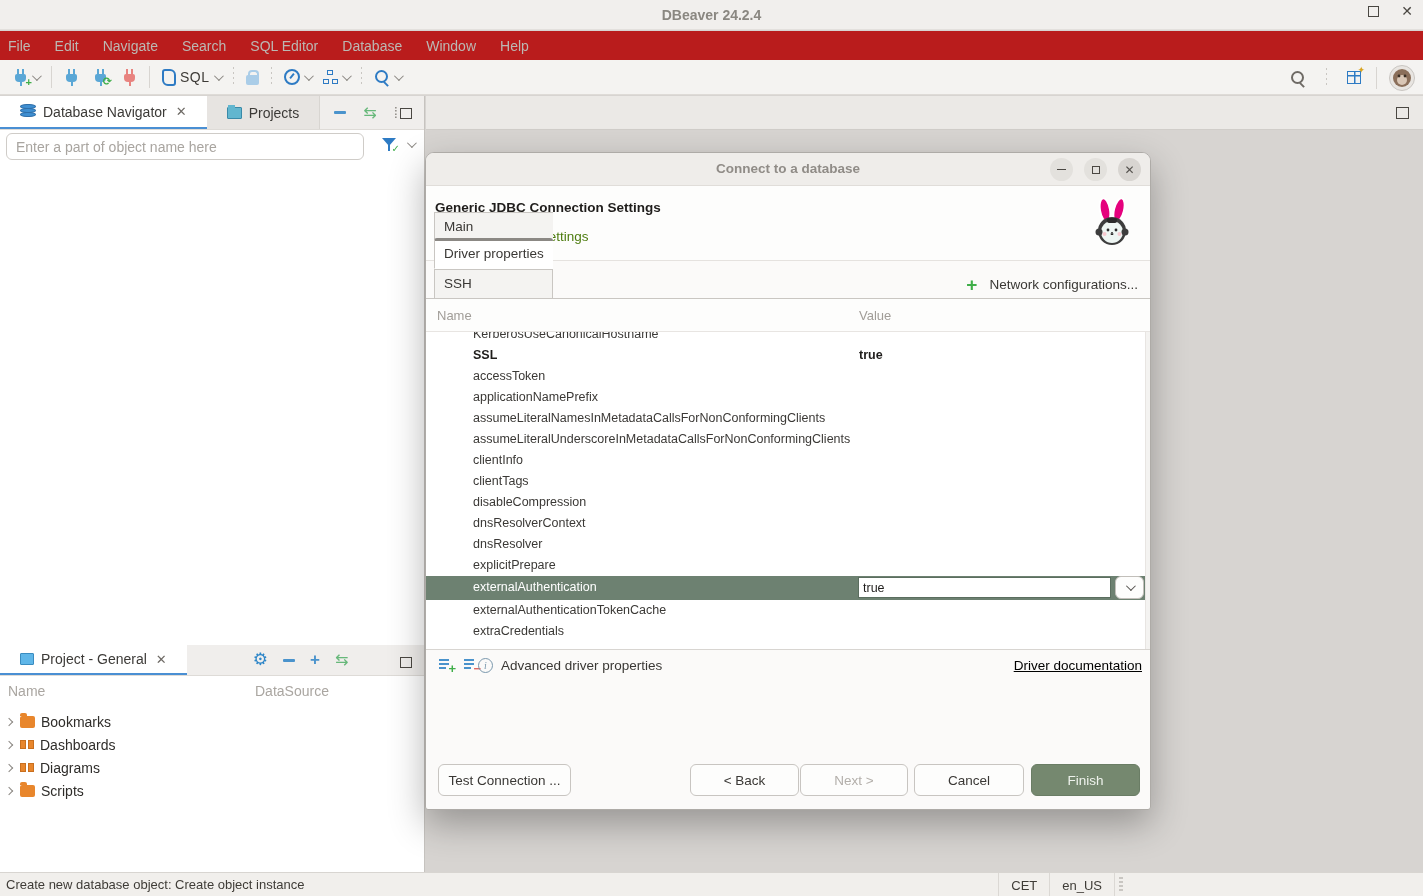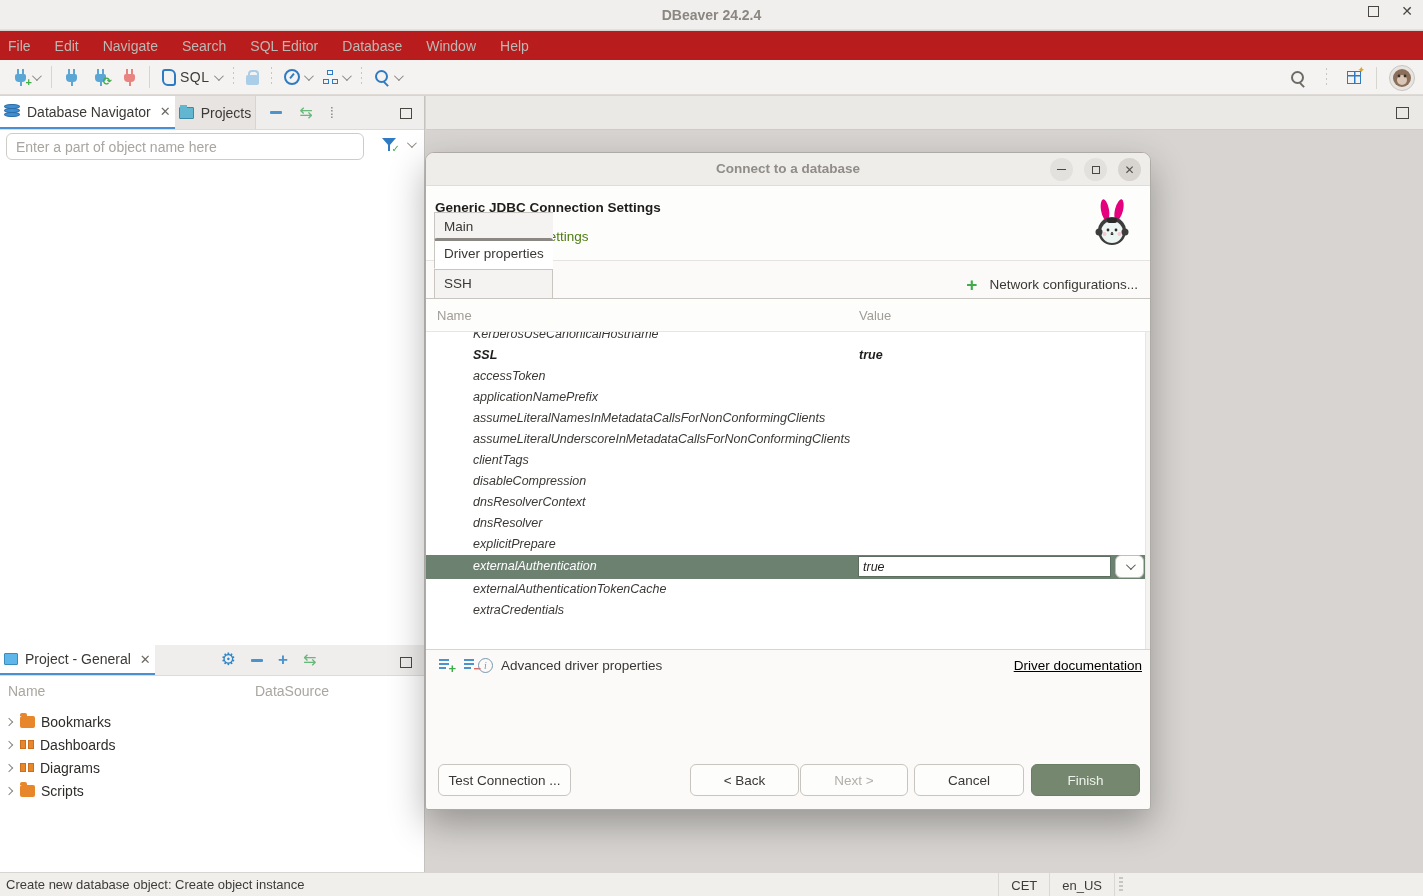--- a/index.html
+++ b/index.html
@@ -26,21 +26,21 @@
   .toolbar-right { position:absolute; right:8px; top:60px; height:35px; display:flex; align-items:center; gap:8px; }
   .avatar { width:26px; height:26px; border-radius:50%; background:#e8e5e1; border:1px solid #c9c6c2; display:flex; align-items:center; justify-content:center; overflow:hidden; }
 
   
   .workspace { position:absolute; left:0; top:96px; width:100%; height:776px; }
   .left-panel { position:absolute; left:0; top:0; width:425px; height:776px; background:#fff; border-right:1px solid #c6c3bf; }
   .right-area { position:absolute; left:426px; top:0; right:0; height:776px; background:#d7d4d1; }
   .right-strip { position:absolute; left:0; top:0; right:0; height:34px; background:#ebe9e6; border-bottom:1px solid #d0cdc9; }
 
   .ptabs { position:relative; width:100%; height:34px; background:#f0eeec; border-bottom:1px solid #dedbd7; display:flex; align-items:stretch; }
-  .ptab { display:flex; align-items:center; gap:7px; padding:0 4px; font-size:14px; color:#3c3a37; position:relative; }
+  .ptab { display:flex; align-items:center; gap:7px; padding:0 20px; font-size:14px; color:#3c3a37; position:relative; }
   .ptab.active { background:#fff; border-bottom:2px solid #4a8fd3; }
   .ptab.inactive { background:#e7e4e1; border-right:1px solid #d8d5d1; }
   .ptab .close-x { color:#6e6a65; font-size:13px; margin-left:2px; }
   .ptab-icons { display:flex; align-items:center; gap:17px; margin-left:14px; }
   .panel-winbtns { position:absolute; right:12px; top:0; height:34px; display:flex; align-items:center; gap:18px; }
 
   .filter-row { position:relative; height:32px; background:#fff; }
   .filter-input { position:absolute; left:6px; top:3px; width:358px; height:27px; border:1px solid #cfccc8; border-radius:6px; font-size:14px; color:#a9a5a0; padding:0 9px; display:flex; align-items:center; background:#fff; }
   .filter-icons { position:absolute; right:10px; top:7px; display:flex; align-items:center; gap:10px; }
 
@@ -84,21 +84,21 @@
   .dtab.active { background:#fff; border-top:3px solid #8b8884; border-radius:3px 3px 0 0; padding-top:5px; position:relative; z-index:2; margin-top:-4px; border-bottom:1px solid #fff; }
   .dlg-tabs .baseline { position:absolute; left:0; right:0; bottom:0; height:1px; background:#c9c6c2; }
   .netconf { position:absolute; right:12px; bottom:7px; display:flex; align-items:center; gap:12px; font-size:13.5px; color:#3a3835; }
   .plus-green { color:#3fae49; font-size:19px; font-weight:bold; line-height:14px; }
 
   .prop-header { position:relative; height:33px; background:#fdfdfc; border-bottom:1px solid #e8e5e2; font-size:13px; color:#a19d98; }
   .prop-header .h1 { position:absolute; left:11px; top:9px; }
   .prop-header .h2 { position:absolute; left:433px; top:9px; }
 
   .prop-list { position:relative; height:317px; overflow:hidden; background:#fff; }
-  .prop-rows { position:absolute; left:0; right:0; top:-8px;font-style:italic; }
+  .prop-rows { position:absolute; left:0; right:0; top:-8px; }
   .prow { position:relative; height:21px; font-size:12.5px; color:#3b3936; }
   .prow .pname { position:absolute; left:47px; top:3px; white-space:nowrap; }
   .prow .pval { position:absolute; left:433px; top:3px; white-space:nowrap; }
   .prow.bold .pname, .prow.bold .pval { font-weight:bold; color:#1f1d1b; }
   .prow.selected { background:#6d8171; height:24px; }
   .prow.selected .pname { color:#fff; top:4px; }
   .scroll-track { position:absolute; right:0; top:0; bottom:0; width:5px; background:#f4f3f1; border-left:1px solid #e8e5e2; }
   .val-input { position:absolute; left:432px; top:1px; width:253px; height:21px; background:#fff; border:1px solid #5b6e5f; font-size:12.5px; color:#1f1d1b; padding:0 4px; display:flex; align-items:center; }
   .val-drop { position:absolute; left:689px; top:0px; width:29px; height:23px; background:#fdfdfc; border:1px solid #c2bfba; border-radius:6px; display:flex; align-items:center; justify-content:center; }
   .val-drop .chev { border-color:#55524e; transform:rotate(45deg) translateY(-2px); }
@@ -459,20 +459,23 @@
           <div class="prow">
             <span class="pname">applicationNamePrefix</span>
           </div>
           <div class="prow">
             <span class="pname">assumeLiteralNamesInMetadataCallsForNonConformingClients</span>
           </div>
           <div class="prow">
             <span class="pname">assumeLiteralUnderscoreInMetadataCallsForNonConformingClients</span>
           </div>
           <div class="prow">
+            <span class="pname">clientInfo</span>
+          </div>
+          <div class="prow">
             <span class="pname">clientTags</span>
           </div>
           <div class="prow">
             <span class="pname">disableCompression</span>
           </div>
           <div class="prow">
             <span class="pname">dnsResolverContext</span>
           </div>
           <div class="prow">
             <span class="pname">dnsResolver</span>

